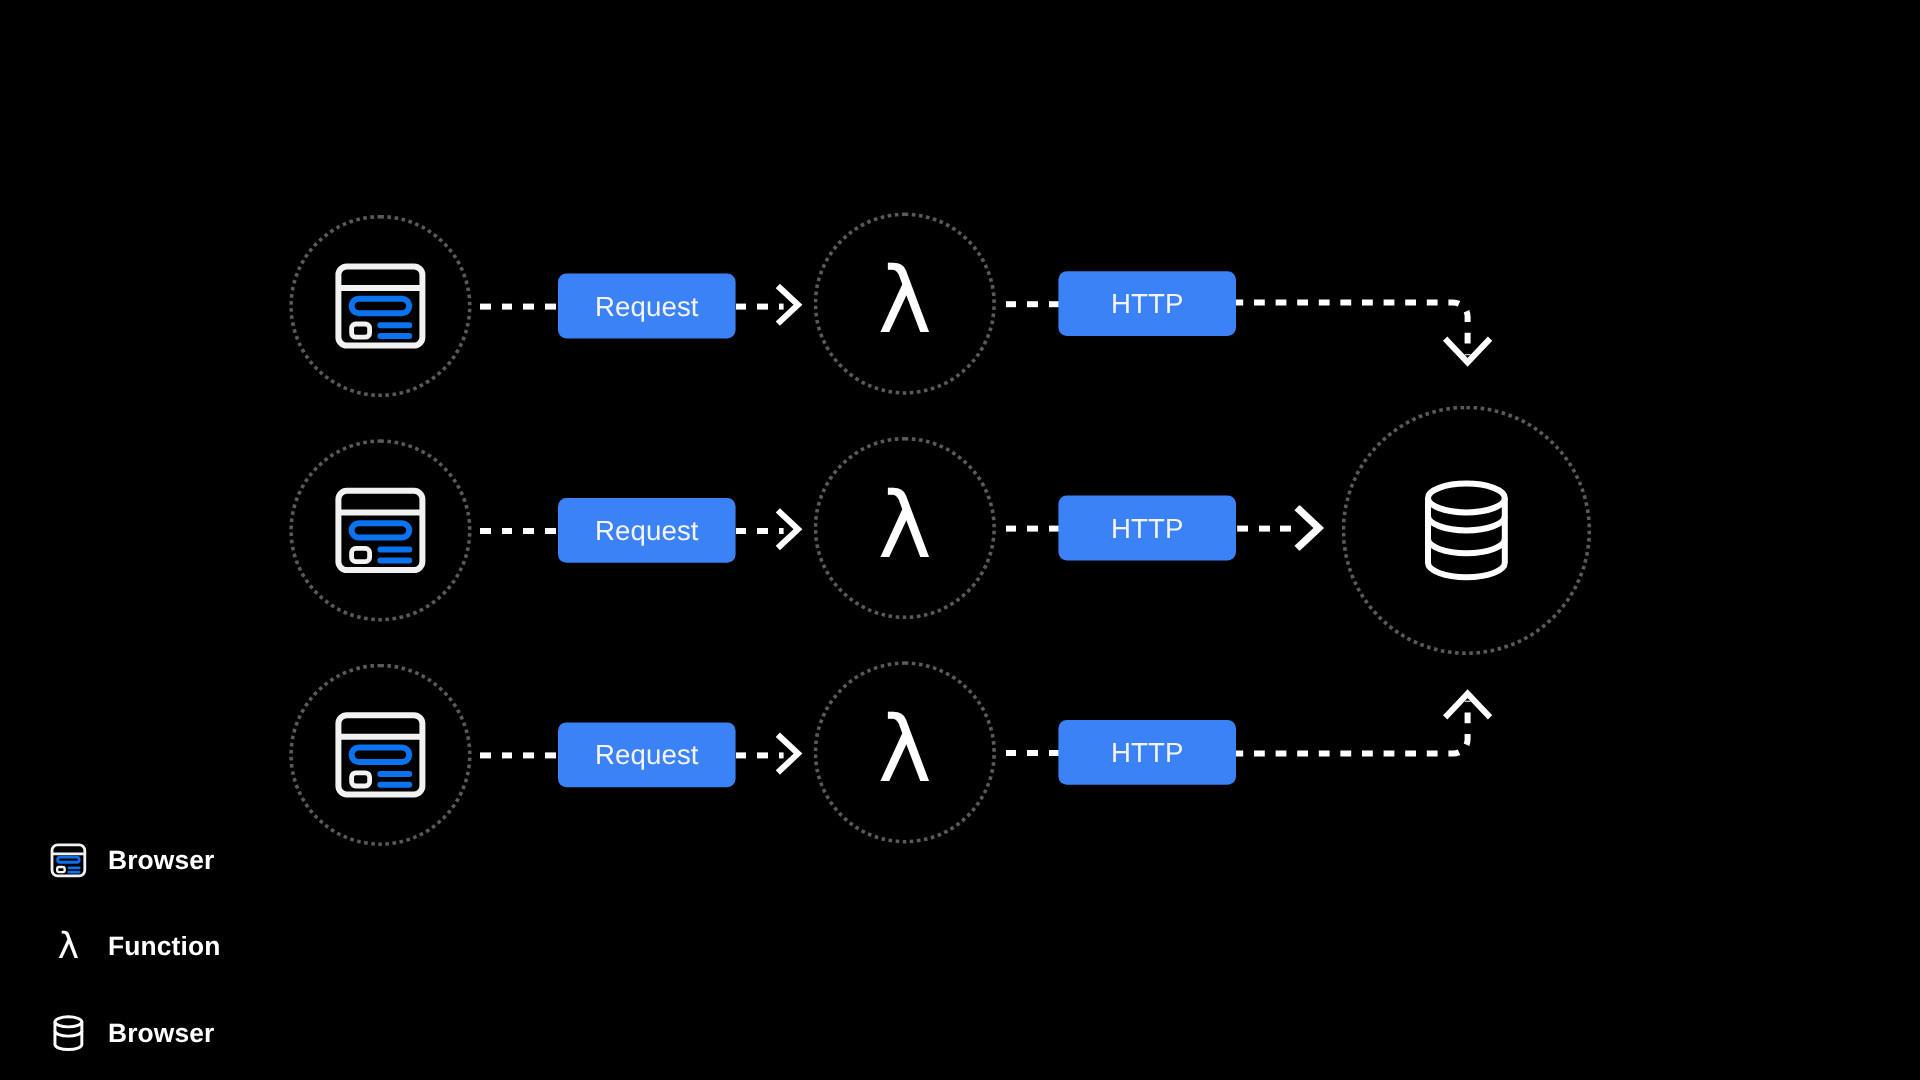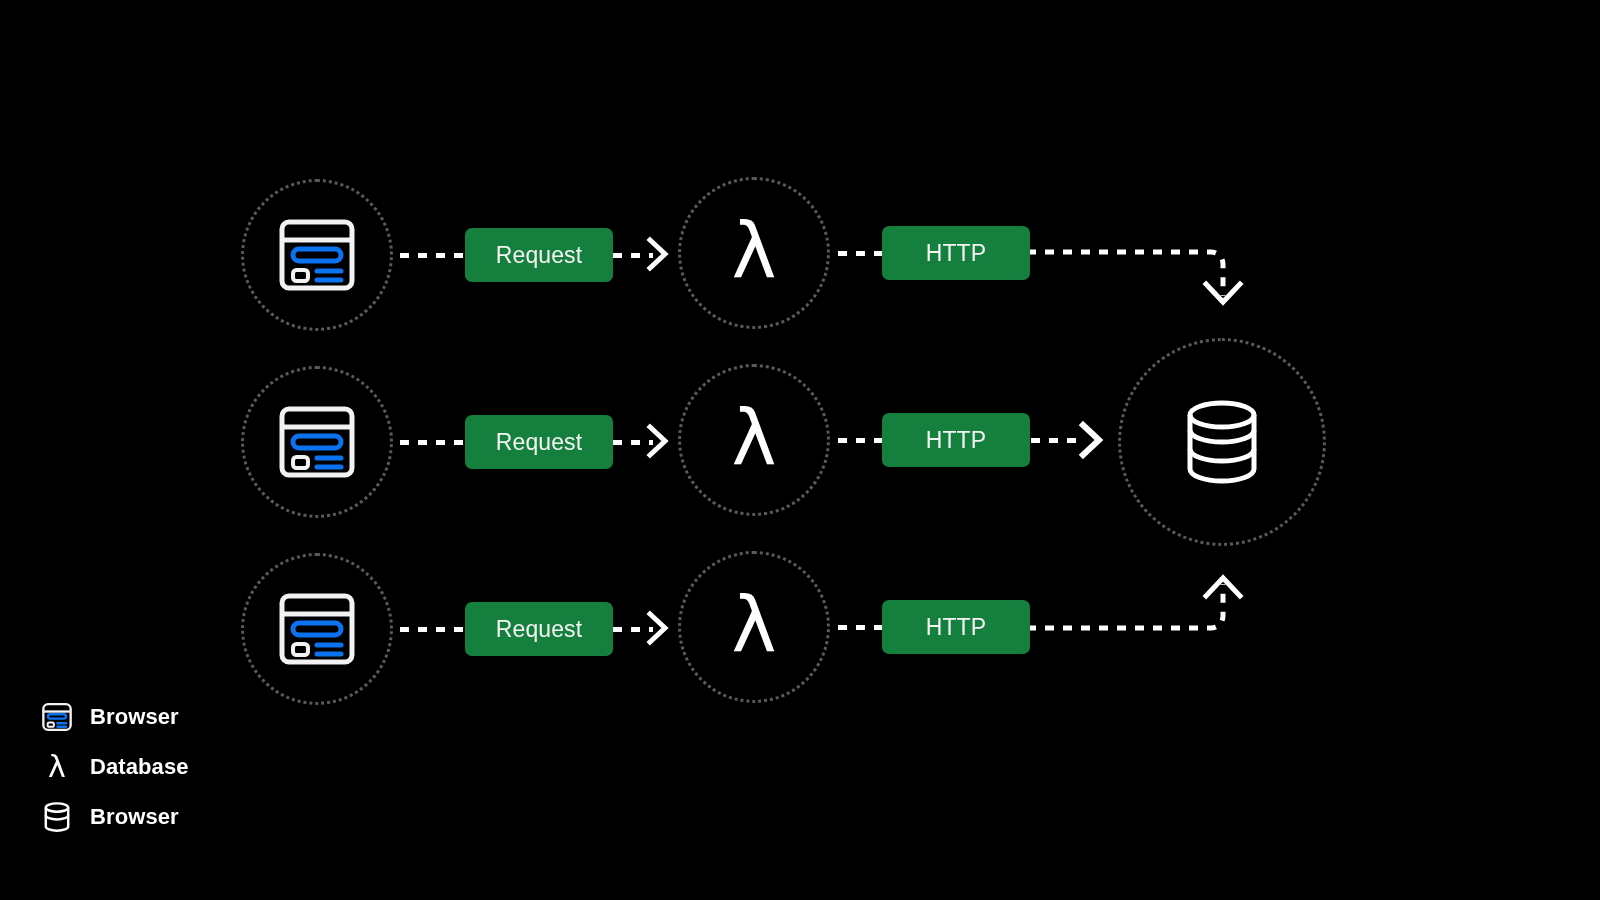--- a/index.html
+++ b/index.html
@@ -31,21 +31,21 @@
     line-height: 1;
     font-weight: 400;
     transform: translateY(-2px);
   }
 
   
   .chip {
     position: absolute;
     height: 54px;
     width: 148px;
-    background: #15803d;
+    background: #3b82f6;
     border-radius: 7px;
     color: #f4f4f4;
     font-size: 23px;
     letter-spacing: .1px;
     display: flex;
     align-items: center;
     justify-content: center;
     z-index: 3;
   }
 
@@ -64,21 +64,21 @@
   
   .elbow { position: absolute; z-index: 1; }
 
   
   #legend {
     position: absolute;
     left: 40px;
     top: 700px;
     display: flex;
     flex-direction: column;
-    gap: 16px;
+    gap: 38px;
     justify-content: center;
   }
   .legend-row {
     display: flex;
     align-items: center;
     gap: 16px;
     height: 34px;
   }
   .legend-ico {
     width: 34px; height: 34px;
@@ -233,21 +233,21 @@
           <line x1="42" y1="66" x2="64" y2="66" stroke="#0b72f0" stroke-width="6" stroke-linecap="round"></line>
         </svg>
       </span>
       <span class="legend-label">Browser</span>
     </div>
 
     <div class="legend-row">
       <span class="legend-ico">
         <span class="lam">λ</span>
       </span>
-      <span class="legend-label">Database</span>
+      <span class="legend-label">Function</span>
     </div>
 
     <div class="legend-row">
       <span class="legend-ico">
         <svg width="28" height="32" viewBox="0 0 80 90">
           <ellipse cx="40" cy="18" rx="32" ry="12" fill="none" stroke="#ffffff" stroke-width="7"></ellipse>
           <path d="M8,18 V72 a32,12 0 0 0 64,0 V18" fill="none" stroke="#ffffff" stroke-width="7"></path>
           <path d="M8,40 a32,12 0 0 0 64,0" fill="none" stroke="#ffffff" stroke-width="7"></path>
         </svg>
       </span>

